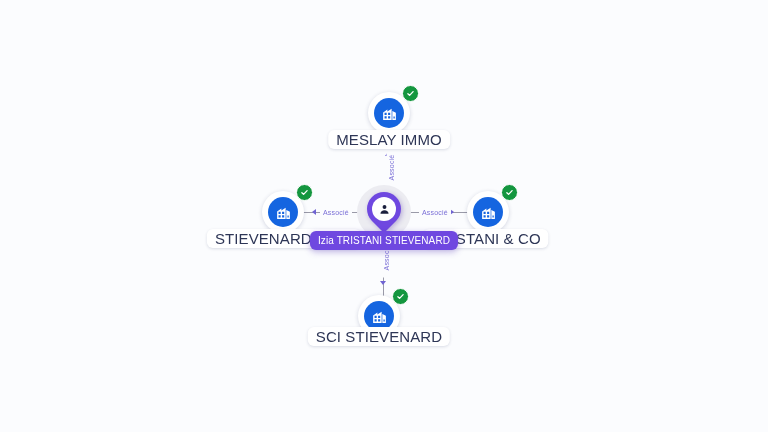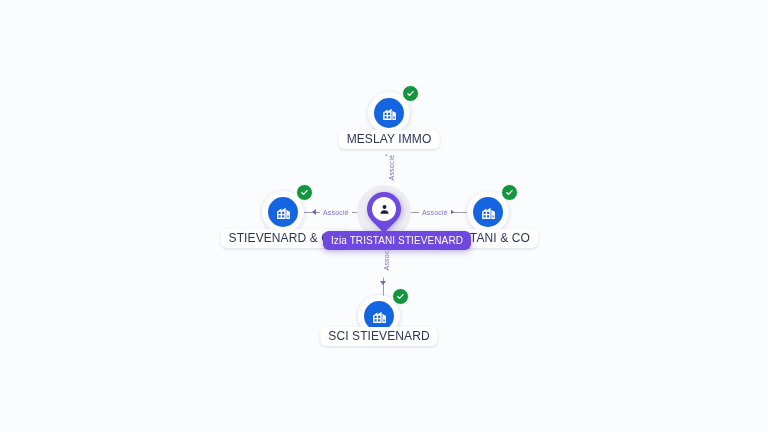--- a/index.html
+++ b/index.html
@@ -149,21 +149,21 @@
     justify-content: center;
   }
   .pin-inner svg { display: block; }
 
   
   .node-label {
     position: absolute;
     transform: translateX(-50%);
     background: #ffffff;
     color: #2e3656;
-    font-size: 12px;
+    font-size: 15px;
     letter-spacing: .1px;
     padding: 4px 8px 4px 8px;
     border-radius: 6px;
     box-shadow: 0 1px 3px rgba(30,40,90,.15);
     white-space: nowrap;
     line-height: 11px;
   }
   .node-label.selected {
     background: #6f48e0;
     color: #ffffff;
@@ -260,16 +260,16 @@
   <div class="node" style="left:384px; top:212px; z-index:30;">
     <div class="halo"></div>
     <div class="pin">
       <div class="pin-inner">
         <svg width="13" height="13" viewBox="0 0 24 24" aria-hidden="true">
           <circle cx="12" cy="7.5" r="3.6" fill="#1a1f3d"></circle>
           <path fill="#1a1f3d" d="M4.5 20c0-4.1 3.4-6.4 7.5-6.4s7.5 2.3 7.5 6.4H4.5z"></path>
         </svg>
       </div>
     </div>
-    <div class="node-label selected" style="left:0px; top:19px;margin-left:13px;">Izia TRISTANI STIEVENARD</div>
+    <div class="node-label selected" style="left:0px; top:19px;">Izia TRISTANI STIEVENARD</div>
   </div>
 
 </div>
 
 </body></html>

